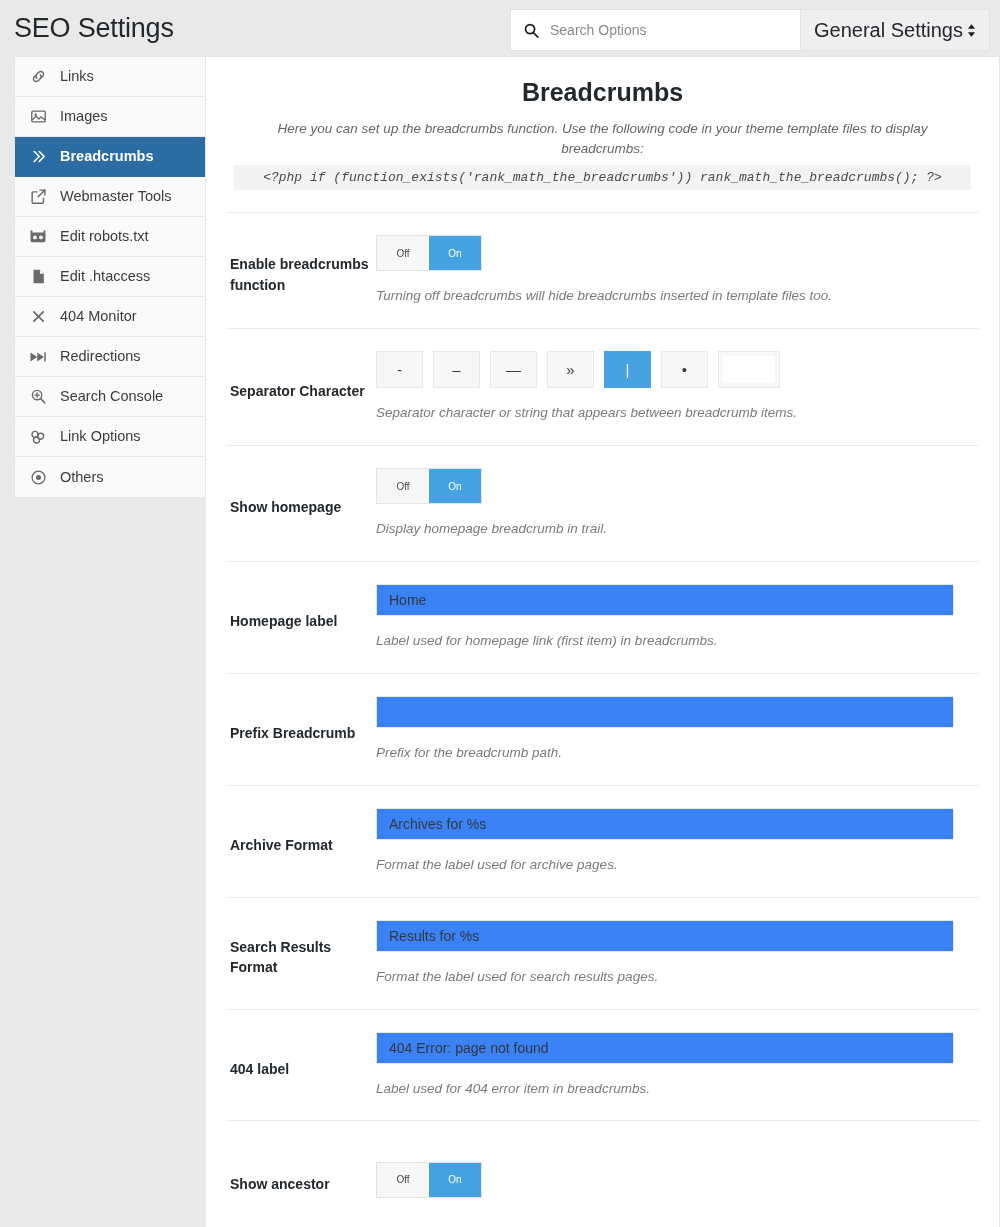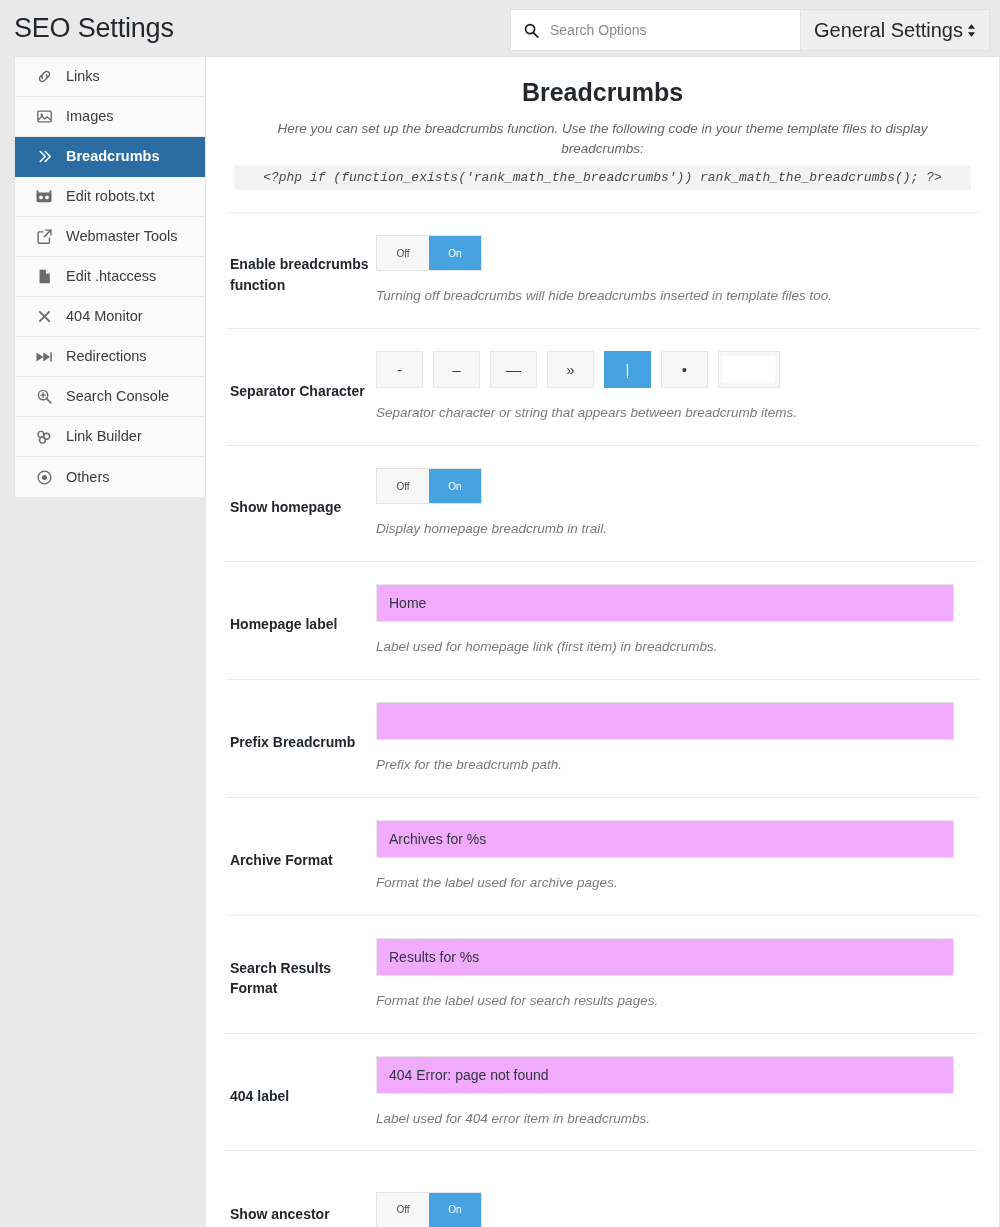--- a/index.html
+++ b/index.html
@@ -87,21 +87,21 @@
     background: #f6f6f6;
     border: 1px solid #e4e4e4;
     border-bottom: none;
     flex: 0 0 auto;
   }
   .nav-item {
     display: flex;
     align-items: center;
     gap: 13px;
     height: 40px;
-    padding: 0 20px;
+    padding: 0 14px;
     font-size: 14.5px;
     color: #3c3c3c;
     border-bottom: 1px solid #e9e9e9;
     cursor: pointer;
     background: #fafafa;
     white-space: nowrap;
   }
   .nav-item:last-child { border-bottom: none; }
   .nav-item.active {
     background: #2b6ca3;
@@ -236,23 +236,23 @@
     background: #ffffff;
     font-family: "Liberation Sans", sans-serif;
     font-size: 13px;
     text-align: center;
     color: #3c3c3c;
   }
 
   
   .text-input {
     width: 578px;
-    height: 38px;
+    height: 32px;
     border: 1px solid #e6e6e6;
-    background: #f0abfc;
+    background: #3b82f6;
     font-family: "Liberation Sans", sans-serif;
     font-size: 14px;
     color: #32373c;
     padding: 0 12px;
     outline: none;
     display: block;
   }
   .text-input::placeholder { color: #b4b4b4; }
 
   .row.last { padding-bottom: 0; }
@@ -318,44 +318,44 @@
           <svg width="17" height="17" viewBox="0 0 24 24" fill="none" stroke="currentColor" stroke-width="2.3" stroke-linecap="round" stroke-linejoin="round">
             <polyline points="6,5 13,12 6,19"></polyline>
             <polyline points="13,5 20,12 13,19"></polyline>
           </svg>
         </span>
         <span class="nav-label">Breadcrumbs</span>
       </div>
 
       <div class="nav-item">
         <span class="nav-ico">
+          <svg width="17" height="17" viewBox="0 0 24 24" fill="none" stroke="currentColor" stroke-width="2" stroke-linecap="round" stroke-linejoin="round">
+            <path d="M14 3h7v7"></path>
+            <path d="M21 3l-9.5 9.5"></path>
+            <path d="M19 14.5V20a1.5 1.5 0 0 1-1.5 1.5h-13A1.5 1.5 0 0 1 3 20V7a1.5 1.5 0 0 1 1.5-1.5H10"></path>
+          </svg>
+        </span>
+        <span class="nav-label">Webmaster Tools</span>
+      </div>
+
+      <div class="nav-item">
+        <span class="nav-ico">
           <svg width="18" height="18" viewBox="0 0 24 24">
             <rect x="2" y="6" width="20" height="13" rx="2.4" fill="currentColor"></rect>
             <circle cx="8" cy="12.5" r="2.6" fill="#f6f6f6"></circle>
             <circle cx="16" cy="12.5" r="2.6" fill="#f6f6f6"></circle>
             <rect x="2" y="3" width="2.6" height="4" rx="1" fill="currentColor"></rect>
             <rect x="19.4" y="3" width="2.6" height="4" rx="1" fill="currentColor"></rect>
           </svg>
         </span>
         <span class="nav-label">Edit robots.txt</span>
       </div>
 
       <div class="nav-item">
         <span class="nav-ico">
-          <svg width="17" height="17" viewBox="0 0 24 24" fill="none" stroke="currentColor" stroke-width="2" stroke-linecap="round" stroke-linejoin="round">
-            <path d="M14 3h7v7"></path>
-            <path d="M21 3l-9.5 9.5"></path>
-            <path d="M19 14.5V20a1.5 1.5 0 0 1-1.5 1.5h-13A1.5 1.5 0 0 1 3 20V7a1.5 1.5 0 0 1 1.5-1.5H10"></path>
-          </svg>
-        </span>
-        <span class="nav-label">Webmaster Tools</span>
-      </div>
-
-      <div class="nav-item">
-        <span class="nav-ico">
           <svg width="17" height="17" viewBox="0 0 24 24">
             <path d="M5 2.5h9L19.5 8v13.5H5z" fill="currentColor"></path>
             <path d="M14 2.5V8h5.5z" fill="#f6f6f6"></path>
           </svg>
         </span>
         <span class="nav-label">Edit .htaccess</span>
       </div>
 
       <div class="nav-item">
         <span class="nav-ico">
@@ -391,21 +391,21 @@
       </div>
 
       <div class="nav-item">
         <span class="nav-ico">
           <svg width="18" height="18" viewBox="0 0 24 24" fill="none" stroke="currentColor" stroke-width="1.9">
             <circle cx="8" cy="8.5" r="4"></circle>
             <circle cx="15.5" cy="11" r="4"></circle>
             <circle cx="10" cy="16" r="4"></circle>
           </svg>
         </span>
-        <span class="nav-label">Link Builder</span>
+        <span class="nav-label">Link Options</span>
       </div>
 
       <div class="nav-item">
         <span class="nav-ico">
           <svg width="17" height="17" viewBox="0 0 24 24" fill="none" stroke="currentColor" stroke-width="1.9">
             <circle cx="12" cy="12" r="9"></circle>
             <circle cx="12" cy="12" r="2.6" fill="currentColor"></circle>
           </svg>
         </span>
         <span class="nav-label">Others</span>

